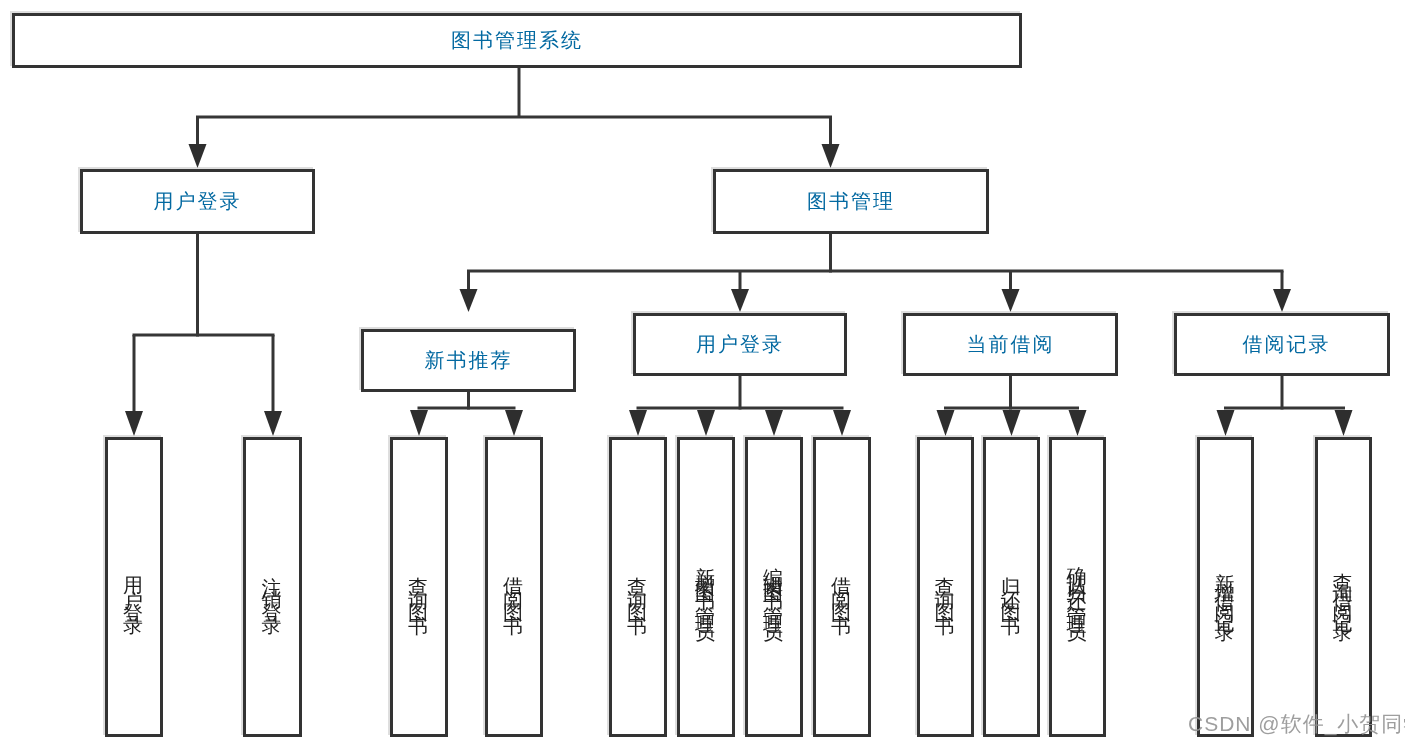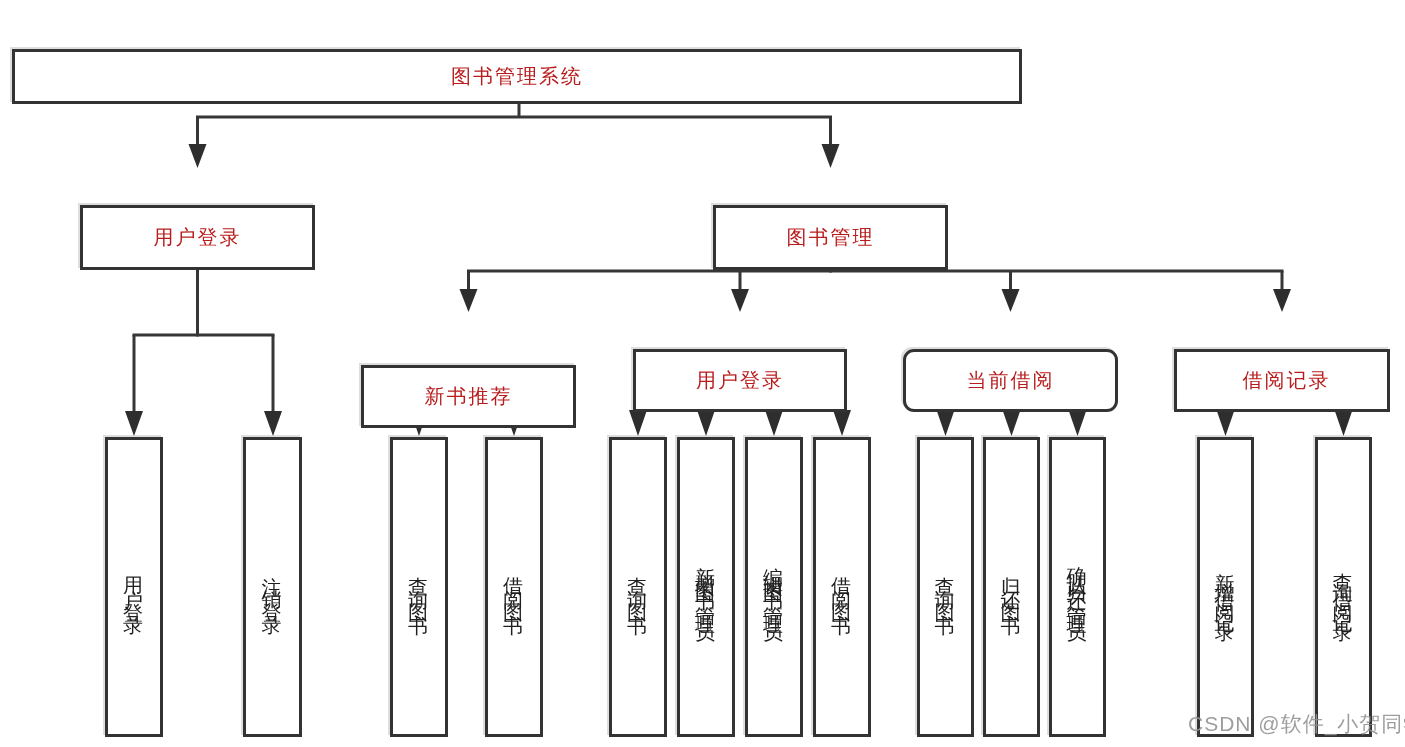--- a/index.html
+++ b/index.html
@@ -32,23 +32,22 @@
   .hbox {
     position: absolute;
     box-sizing: border-box;
     border: 3px solid #333333;
     background: #ffffff;
     display: flex;
     align-items: center;
     justify-content: center;
     font-size: 20px;
     letter-spacing: 2px;
-    color: #b91c1c;
+    color: #0369a1;
     box-shadow: -2px -2px 0 rgba(160,160,160,0.35);
-    margin-top: 36px;
   }
   .vbox {
     position: absolute;
     top: 437px;
     height: 300px;
     box-sizing: border-box;
     border: 3px solid #333333;
     background: #ffffff;
     display: flex;
     align-items: center;
@@ -147,31 +146,31 @@
     </g>
   </svg>
 
   <div class="hbox" style="left:12px; top:13px; width:1010px; height:55px;">
     <span>图书管理系统</span>
   </div>
 
   <div class="hbox" style="left:80px; top:169px; width:235px; height:65px;">
     <span>用户登录</span>
   </div>
-  <div class="hbox" style="left:713px; top:169px; width:235px; height:65px;">
+  <div class="hbox" style="left:713px; top:169px; width:276px; height:65px;">
     <span>图书管理</span>
   </div>
 
   <div class="hbox" style="left:361px; top:329px; width:215px; height:63px;">
     <span>新书推荐</span>
   </div>
   <div class="hbox" style="left:633px; top:313px; width:214px; height:63px;">
     <span>用户登录</span>
   </div>
-  <div class="hbox" style="left:903px; top:313px; width:215px; height:63px;border-radius:11px;">
+  <div class="hbox" style="left:903px; top:313px; width:215px; height:63px;">
     <span>当前借阅</span>
   </div>
   <div class="hbox" style="left:1174px; top:313px; width:216px; height:63px;padding-left:9px;">
     <span>借阅记录</span>
   </div>
 
   <div class="vbox ls4" style="left:105px; width:58px;">
     <span>用户登录</span>
   </div>
   <div class="vbox ls4" style="left:243px; width:59px;">

